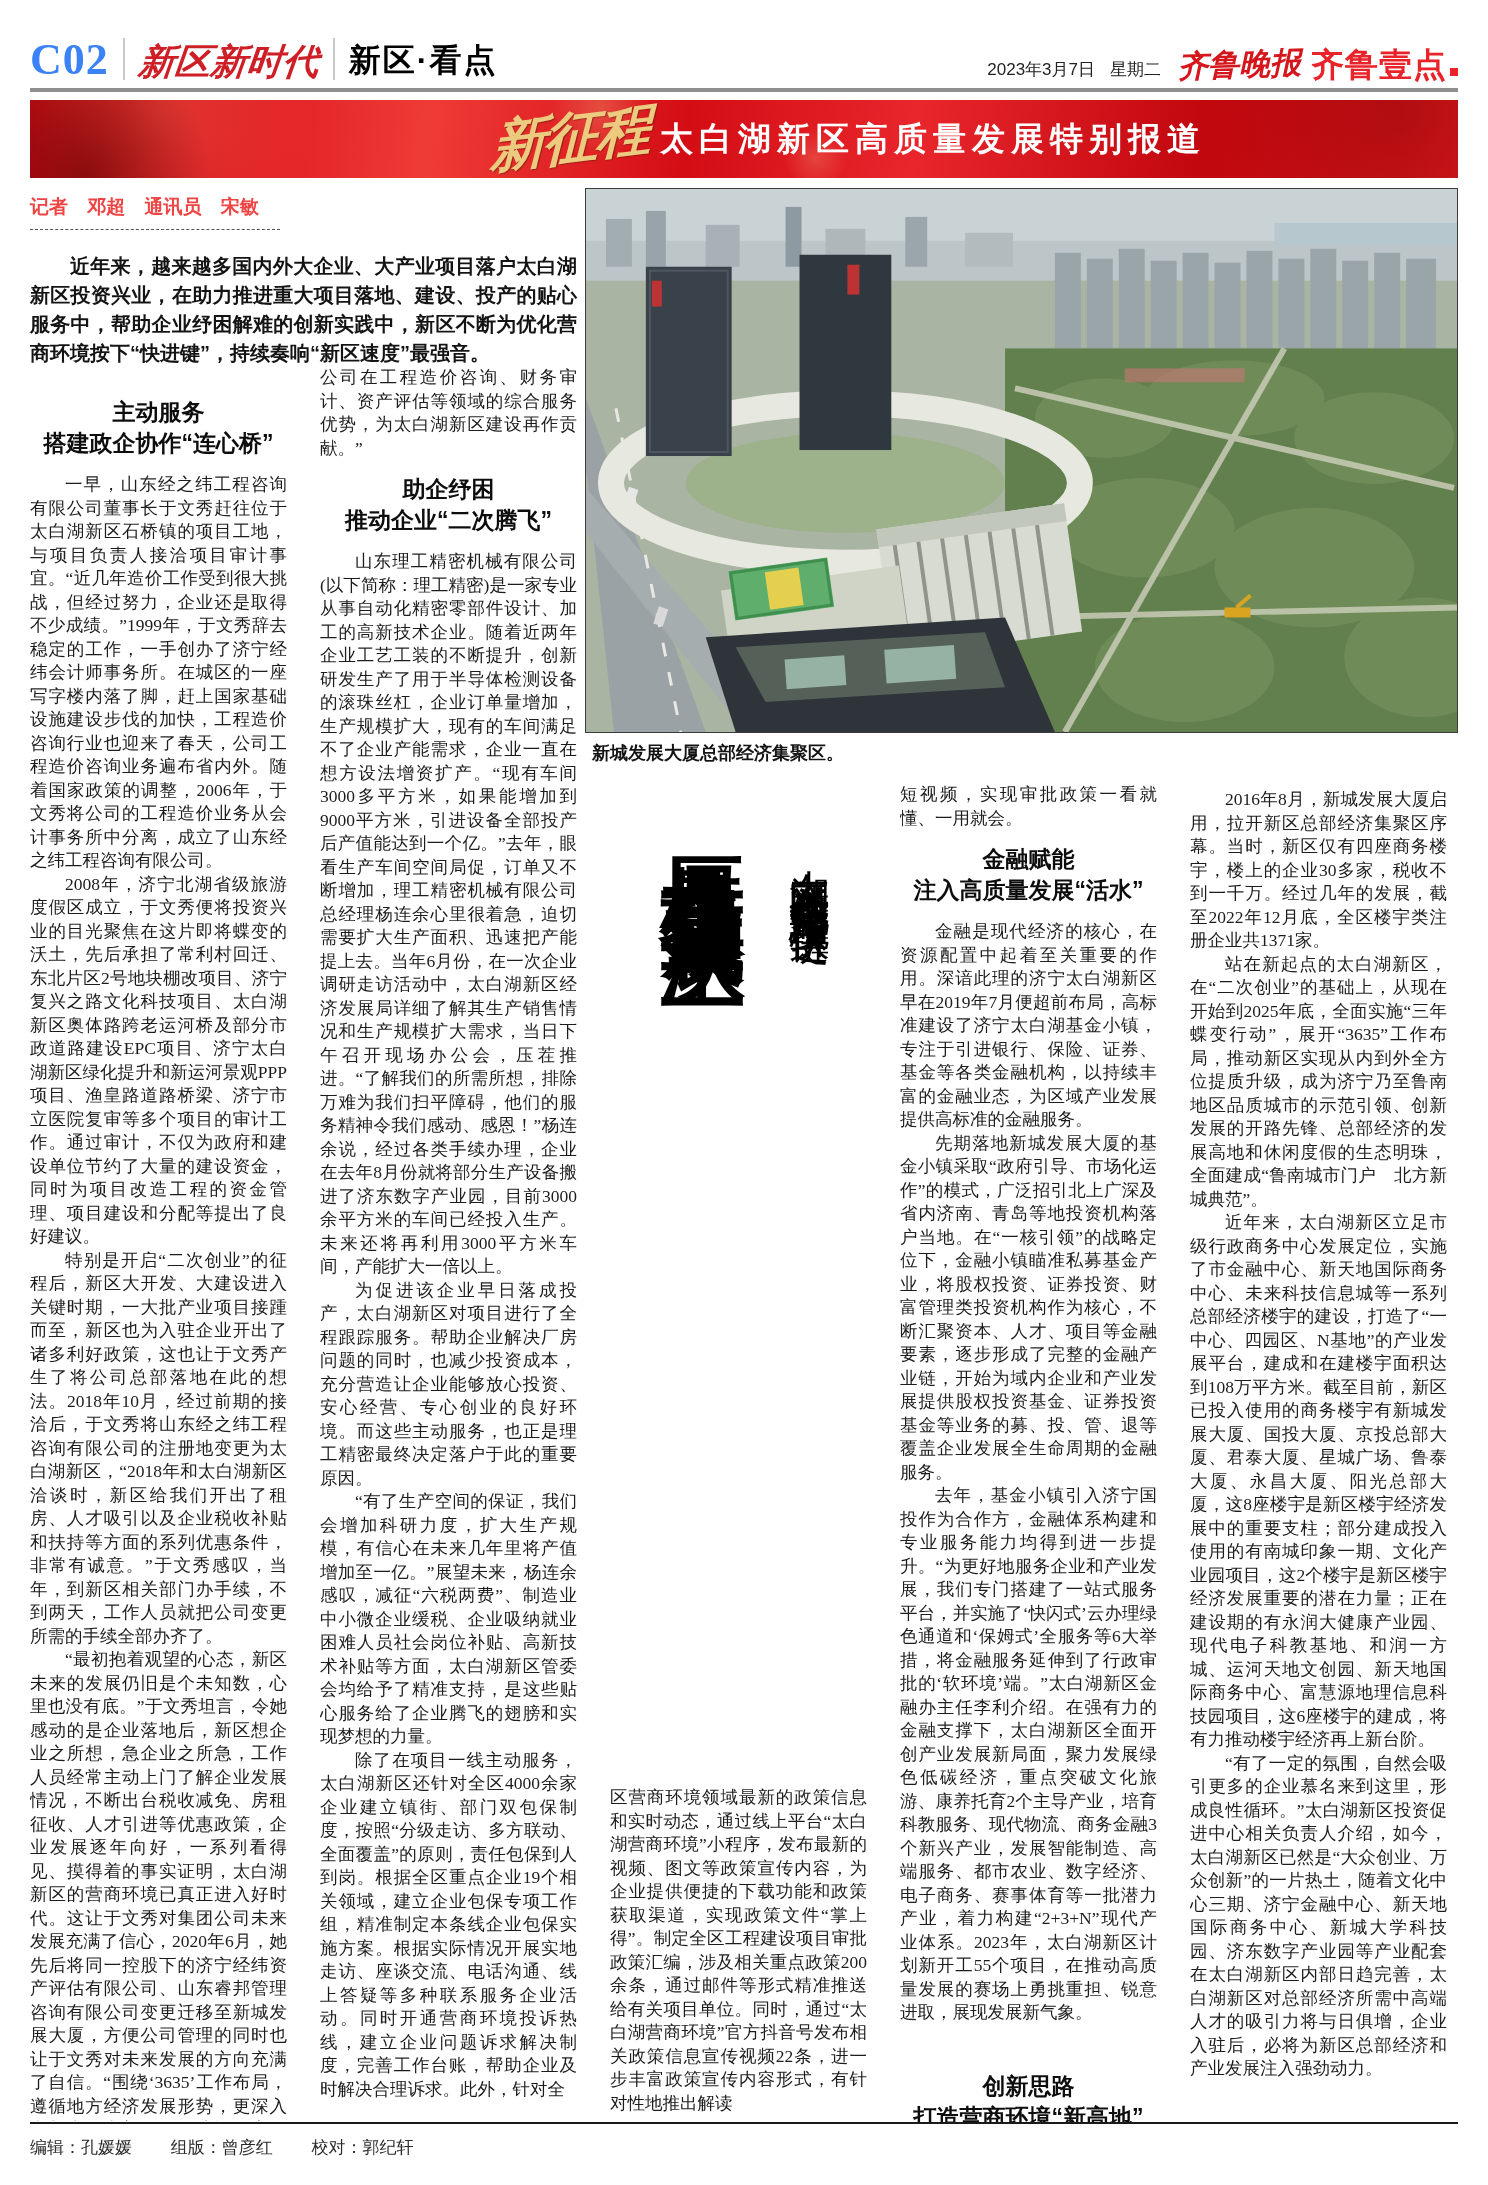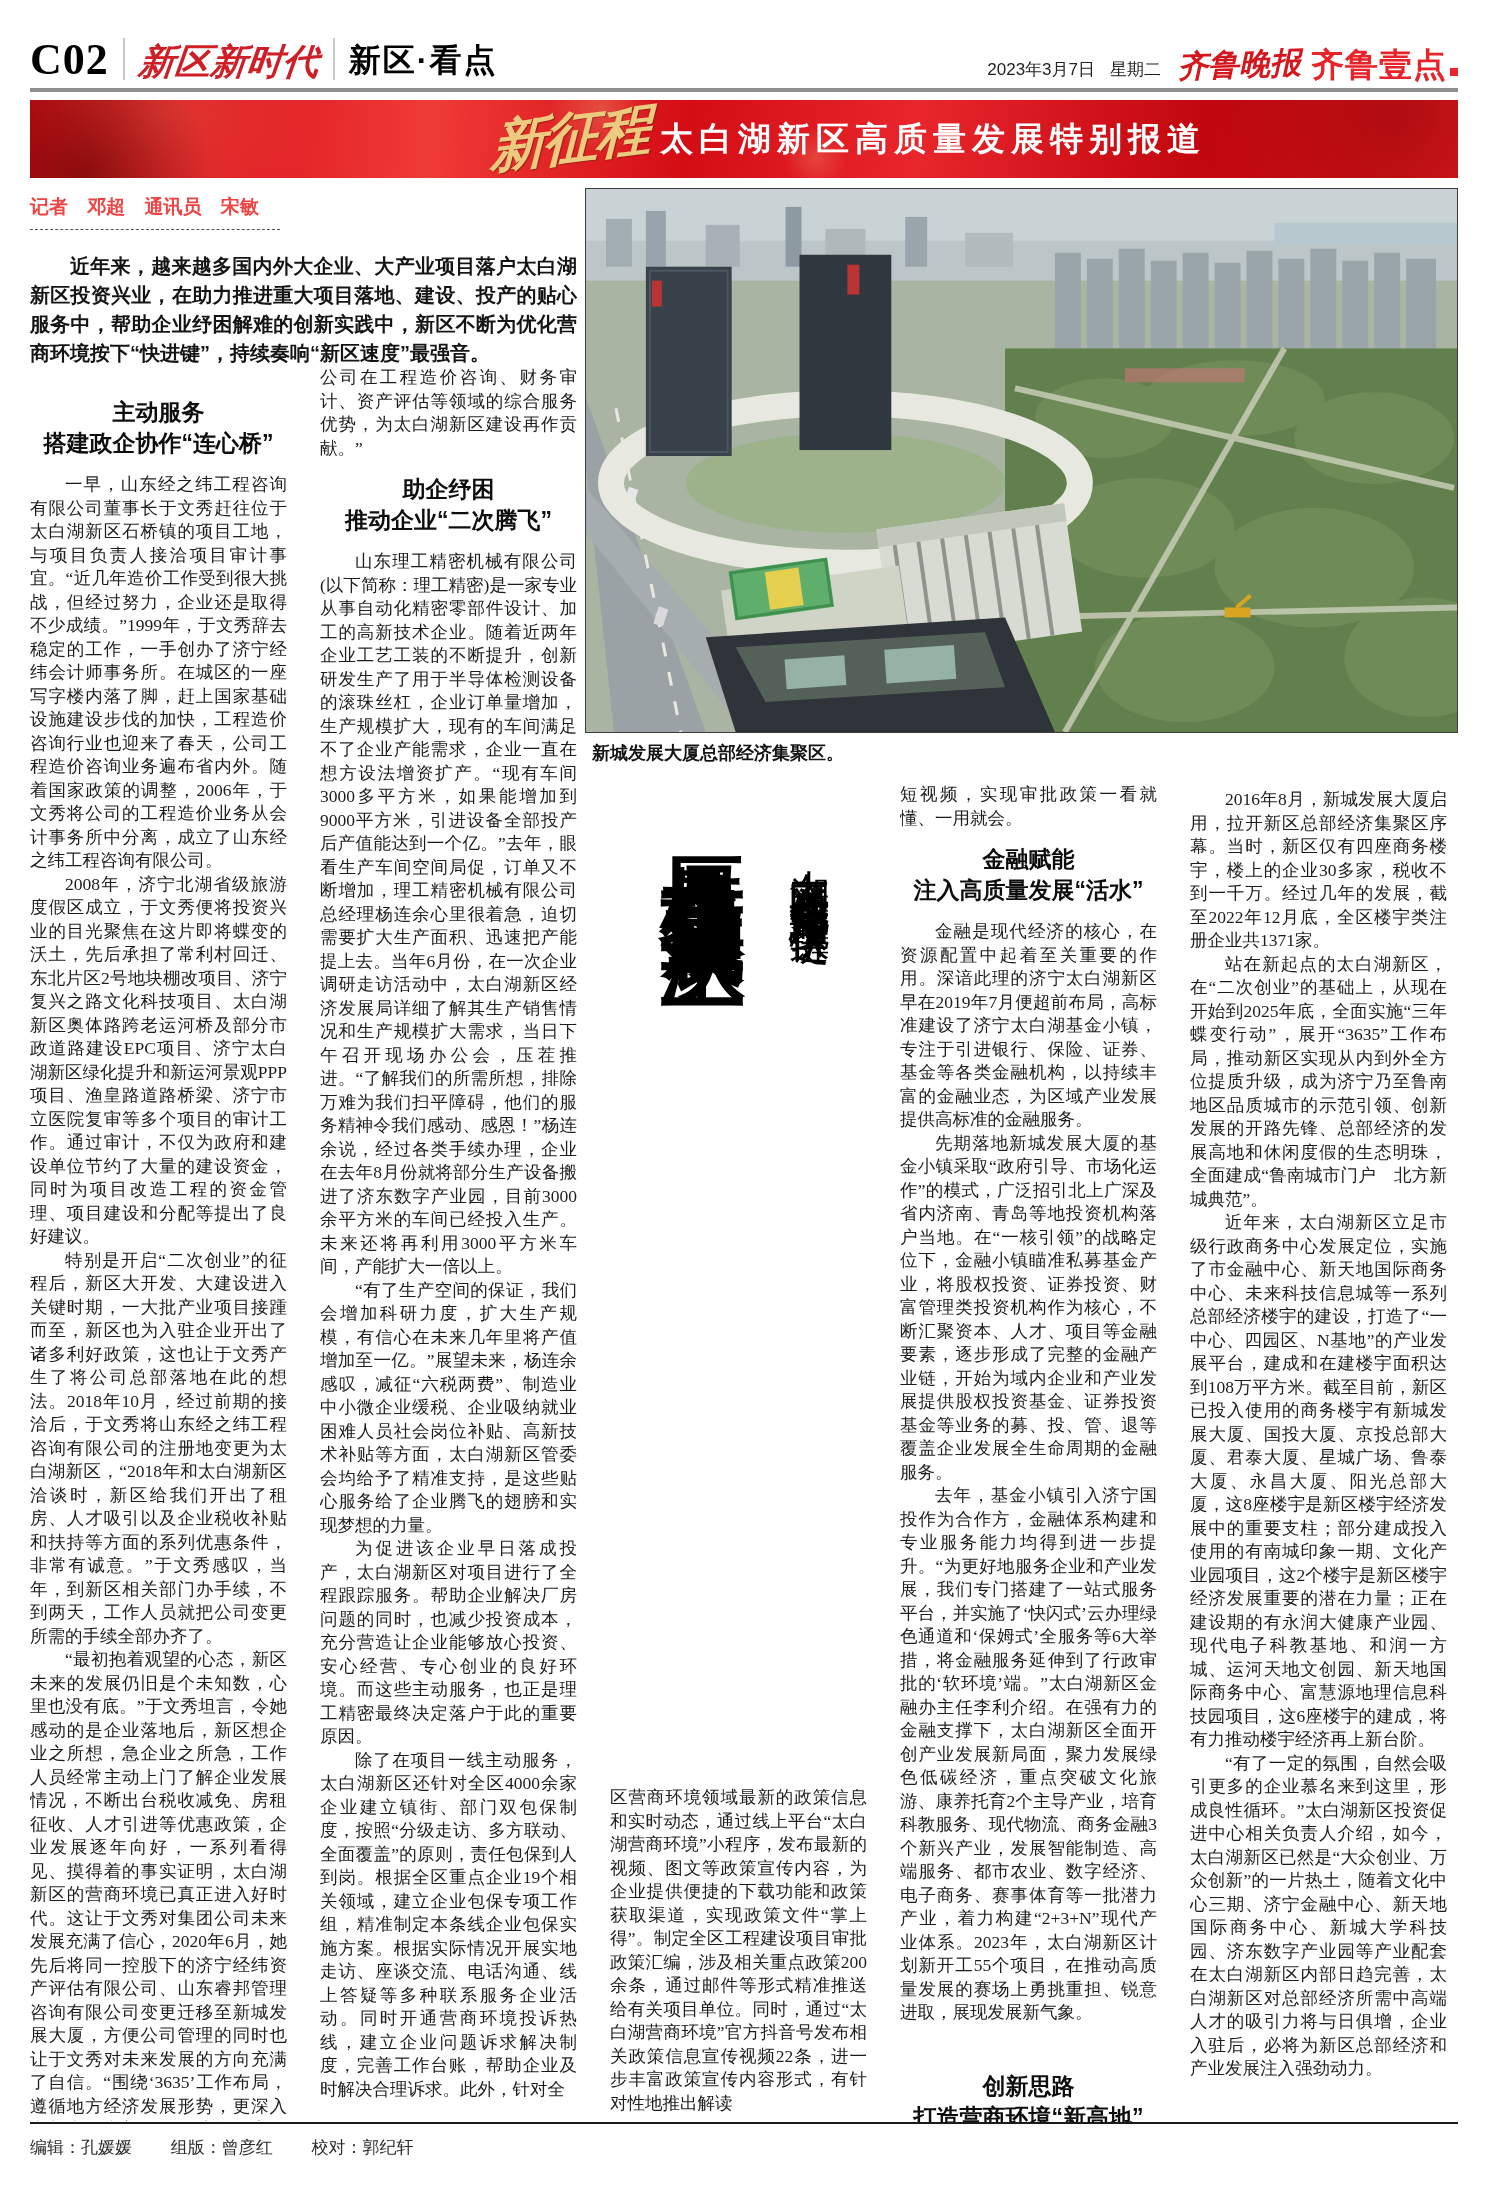--- a/index.html
+++ b/index.html
@@ -1,20 +1,20 @@
 <!DOCTYPE html>
 <html><head>
 <meta charset="utf-8">
 <style>
   html,body{margin:0;padding:0;background:#e9e9e9;}
   .page{position:relative;width:1488px;height:2185px;background:#ffffff;overflow:hidden;
         font-family:"Liberation Serif",serif;color:#1c1c1c;}
   
   .masthead{position:absolute;left:30px;top:18px;width:1428px;height:64px;display:flex;align-items:flex-end;}
-  .page-code{font-family:"Liberation Serif",serif;font-weight:700;font-size:44px;line-height:44px;color:#000000;letter-spacing:1px;}
+  .page-code{font-family:"Liberation Serif",serif;font-weight:700;font-size:44px;line-height:44px;color:#3b82f6;letter-spacing:1px;}
   .mast-div{width:2px;height:42px;background:#c9c9c9;margin:0 14px 2px 14px;}
   .edition-name{font-family:"Liberation Serif",serif;font-style:italic;font-weight:700;font-size:36px;line-height:40px;color:#cf1f26;transform:skewX(-6deg);}
   .section-name{font-family:Liberation Sans, sans-serif;font-weight:900;font-size:32px;line-height:44px;color:#000000;letter-spacing:2px;}
   .mast-right{margin-left:auto;display:flex;align-items:flex-end;}
   .mast-date{font-family:"Liberation Sans",sans-serif;font-size:17px;line-height:24px;color:#222;margin-right:15px;}
   .mast-weekday{font-family:"Liberation Sans",sans-serif;font-size:17px;line-height:24px;color:#222;margin-right:16px;}
   .paper-logo{font-family:"Liberation Serif",serif;font-style:italic;font-weight:900;font-size:31px;line-height:34px;color:#d5161d;transform:rotate(-2deg);margin-right:10px;}
   .brand-logo{font-family:"Liberation Sans",sans-serif;font-weight:900;font-size:33px;line-height:34px;color:#e8232a;letter-spacing:1px;position:relative;}
   .brand-dot{display:inline-block;width:8px;height:8px;background:#e8232a;margin-left:3px;}
   .mast-rule{position:absolute;left:30px;top:88px;width:1428px;height:4px;background:#8f8f8f;}
@@ -216,22 +216,22 @@
     <p>“最初抱着观望的心态，新区未来的发展仍旧是个未知数，心里也没有底。”于文秀坦言，令她感动的是企业落地后，新区想企业之所想，急企业之所急，工作人员经常主动上门了解企业发展情况，不断出台税收减免、房租征收、人才引进等优惠政策，企业发展逐年向好，一系列看得见、摸得着的事实证明，太白湖新区的营商环境已真正进入好时代。这让于文秀对集团公司未来发展充满了信心，2020年6月，她先后将同一控股下的济宁经纬资产评估有限公司、山东睿邦管理咨询有限公司变更迁移至新城发展大厦，方便公司管理的同时也让于文秀对未来发展的方向充满了自信。“围绕‘3635’工作布局，遵循地方经济发展形势，更深入参与太白湖新区发展建设，充分发挥</p>
   </div>
 
   <div class="col" id="col2">
     <p class="noindent">公司在工程造价咨询、财务审计、资产评估等领域的综合服务优势，为太白湖新区建设再作贡献。”</p>
     <div class="col-heading">
       <div>助企纾困</div>
       <div>推动企业“二次腾飞”</div>
     </div>
     <p>山东理工精密机械有限公司(以下简称：理工精密)是一家专业从事自动化精密零部件设计、加工的高新技术企业。随着近两年企业工艺工装的不断提升，创新研发生产了用于半导体检测设备的滚珠丝杠，企业订单量增加，生产规模扩大，现有的车间满足不了企业产能需求，企业一直在想方设法增资扩产。“现有车间3000多平方米，如果能增加到9000平方米，引进设备全部投产后产值能达到一个亿。”去年，眼看生产车间空间局促，订单又不断增加，理工精密机械有限公司总经理杨连余心里很着急，迫切需要扩大生产面积、迅速把产能提上去。当年6月份，在一次企业调研走访活动中，太白湖新区经济发展局详细了解其生产销售情况和生产规模扩大需求，当日下午召开现场办公会，压茬推进。“了解我们的所需所想，排除万难为我们扫平障碍，他们的服务精神令我们感动、感恩！”杨连余说，经过各类手续办理，企业在去年8月份就将部分生产设备搬进了济东数字产业园，目前3000余平方米的车间已经投入生产。未来还将再利用3000平方米车间，产能扩大一倍以上。</p>
+    <p>为促进该企业早日落成投产，太白湖新区对项目进行了全程跟踪服务。帮助企业解决厂房问题的同时，也减少投资成本，充分营造让企业能够放心投资、安心经营、专心创业的良好环境。而这些主动服务，也正是理工精密最终决定落户于此的重要原因。</p>
     <p>“有了生产空间的保证，我们会增加科研力度，扩大生产规模，有信心在未来几年里将产值增加至一亿。”展望未来，杨连余感叹，减征“六税两费”、制造业中小微企业缓税、企业吸纳就业困难人员社会岗位补贴、高新技术补贴等方面，太白湖新区管委会均给予了精准支持，是这些贴心服务给了企业腾飞的翅膀和实现梦想的力量。</p>
-    <p>为促进该企业早日落成投产，太白湖新区对项目进行了全程跟踪服务。帮助企业解决厂房问题的同时，也减少投资成本，充分营造让企业能够放心投资、安心经营、专心创业的良好环境。而这些主动服务，也正是理工精密最终决定落户于此的重要原因。</p>
     <p>除了在项目一线主动服务，太白湖新区还针对全区4000余家企业建立镇街、部门双包保制度，按照“分级走访、多方联动、全面覆盖”的原则，责任包保到人到岗。根据全区重点企业19个相关领域，建立企业包保专项工作组，精准制定本条线企业包保实施方案。根据实际情况开展实地走访、座谈交流、电话沟通、线上答疑等多种联系服务企业活动。同时开通营商环境投诉热线，建立企业问题诉求解决制度，完善工作台账，帮助企业及时解决合理诉求。此外，针对全</p>
   </div>
 
   <div class="col" id="col3">
     <p class="noindent">区营商环境领域最新的政策信息和实时动态，通过线上平台“太白湖营商环境”小程序，发布最新的视频、图文等政策宣传内容，为企业提供便捷的下载功能和政策获取渠道，实现政策文件“掌上得”。制定全区工程建设项目审批政策汇编，涉及相关重点政策200余条，通过邮件等形式精准推送给有关项目单位。同时，通过“太白湖营商环境”官方抖音号发布相关政策信息宣传视频22条，进一步丰富政策宣传内容形式，有针对性地推出解读</p>
   </div>
 
   <div class="col" id="col4">
     <p class="noindent">短视频，实现审批政策一看就懂、一用就会。</p>
     <div class="col-heading">

